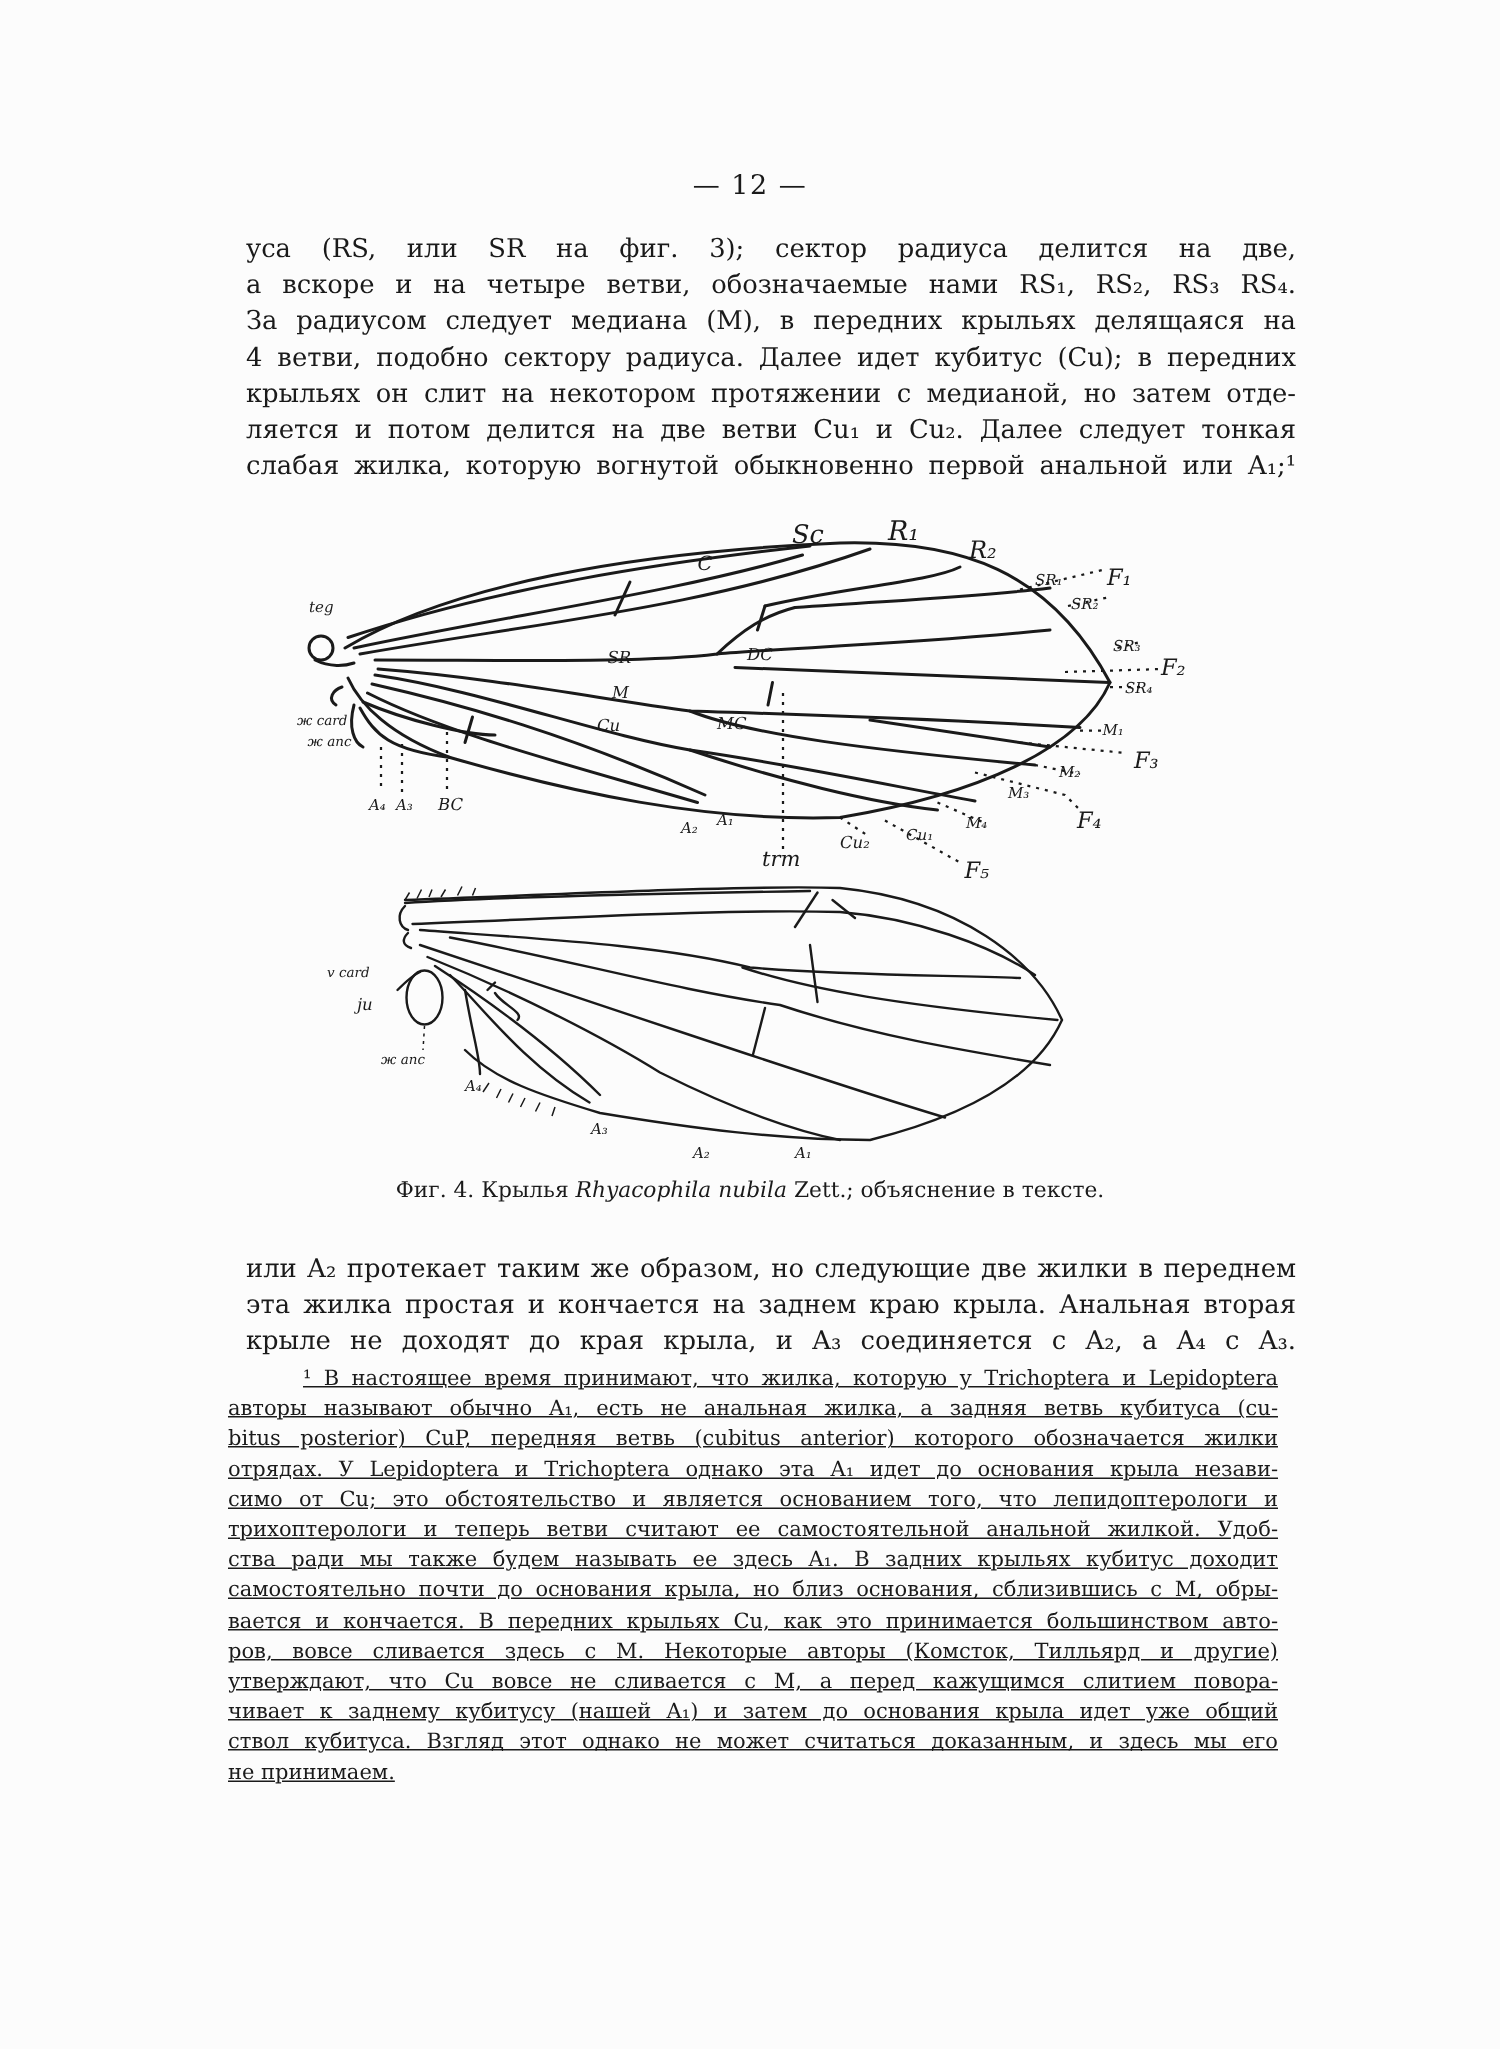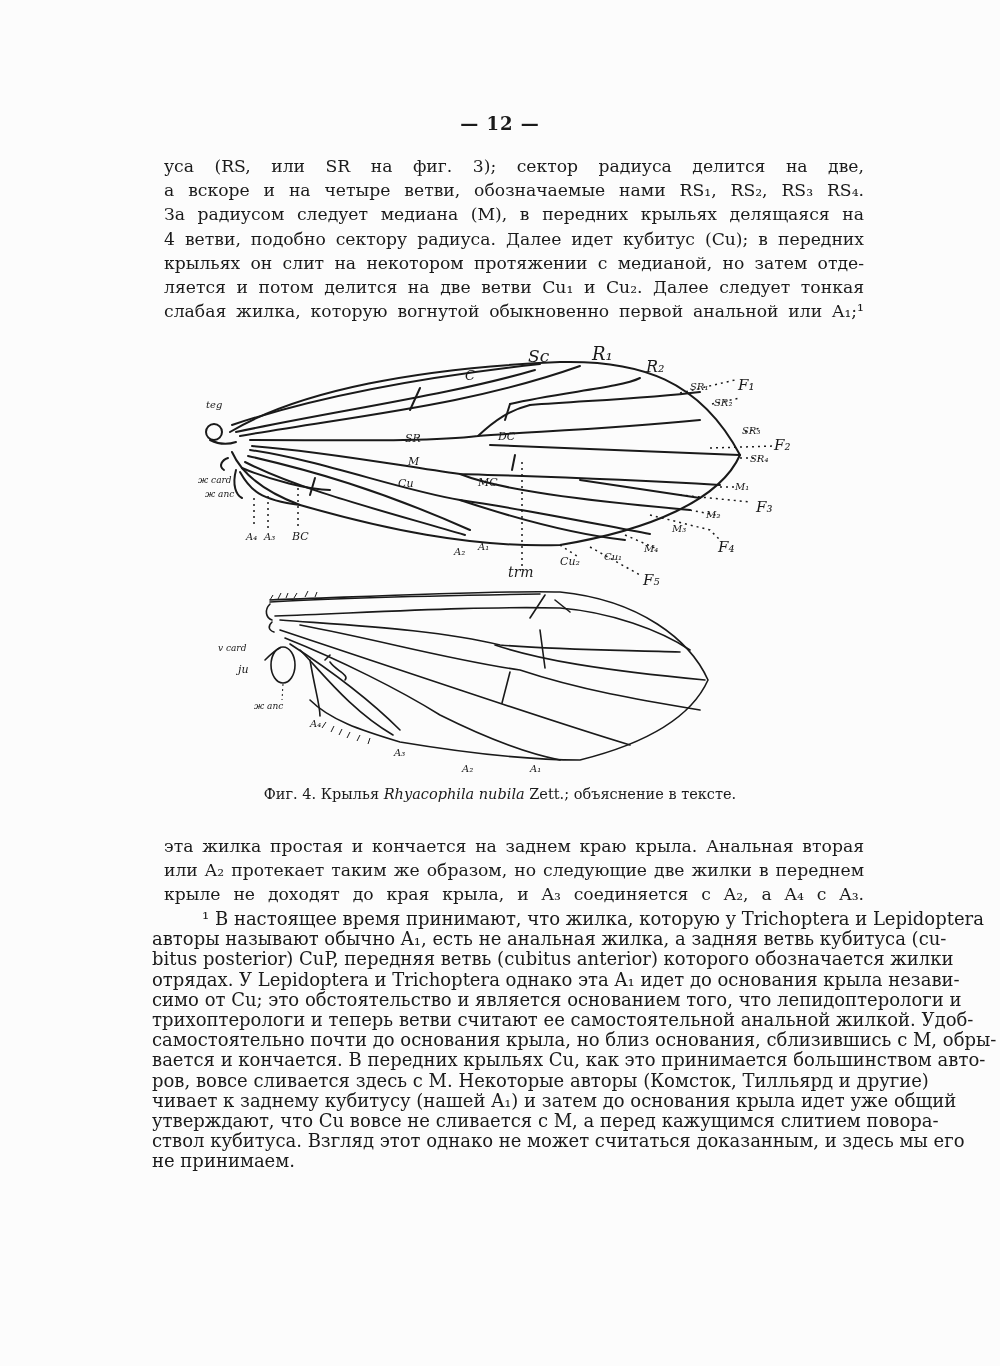--- a/index.html
+++ b/index.html
@@ -6,34 +6,34 @@
   body {
     width: 1000px; height: 1366px;
     background: #fcfcfc;
     position: relative;
     overflow: hidden;
     font-family: "DejaVu Serif", "Liberation Serif", serif;
     color: #1a1a1a;
   }
   .page-number {
     position: absolute; top: 113px; left: 0; width: 100%;
-    text-align: center; font-size: 18px; letter-spacing: 1px; font-weight: bold;
+    text-align: center; font-size: 18px; letter-spacing: 1px;
   }
   .para {
     position: absolute; left: 152px; width: 700px;
     font-size: 17.2px; line-height: 24.2px;
     text-align: justify; text-align-last: justify;
     margin: 12px;
   }
   .para .line { display: block; text-align: justify; text-align-last: justify; white-space: nowrap; }
   .para1 { top: 142px; }
   .para2 { top: 822px; }
   .footnote {
     position: absolute; left: 152px; width: 700px; top: 909px;
-    font-size: 18px; line-height: 20.2px; margin: 0;
+    font-size: 14px; line-height: 20.2px; margin: 0; text-decoration: underline;
   }
   .footnote .line { display: block; text-align: justify; text-align-last: justify; white-space: nowrap; }
   .footnote .line.last { text-align-last: left; }
   .indent { padding-left: 50px; }
   .figure { position: absolute; left: 0; top: 0; width: 1000px; height: 800px; pointer-events: none; text-decoration: underline; }
   .figure svg { position: absolute; }
   .caption {
     position: absolute; top: 786px; left: 0; width: 1000px; text-align: center;
     font-size: 14.5px;
   }
@@ -192,32 +192,33 @@
       <text x="530" y="772" font-size="10">A₁</text>
     </g>
   </svg>
 </div>
 
 <div class="caption">
   <span>Фиг. 4. Крылья </span><i>Rhyacophila nubila</i><span> Zett.; объяснение в тексте.</span>
 </div>
 
 <div class="para para2">
+  <span class="line">или A₂ протекает таким же образом, но следующие две жилки в переднем</span>
   <span class="line">эта жилка простая и кончается на заднем краю крыла. Анальная вторая</span>
-  <span class="line">или A₂ протекает таким же образом, но следующие две жилки в переднем</span>
   <span class="line">крыле не доходят до края крыла, и A₃ соединяется с A₂, а A₄ с A₃.</span>
 </div>
 
 <div class="footnote">
   <span class="line indent">¹ В настоящее время принимают, что жилка, которую у Trichoptera и Lepidoptera</span>
   <span class="line">авторы называют обычно A₁, есть не анальная жилка, а задняя ветвь кубитуса (cu-</span>
   <span class="line">bitus posterior) CuP, передняя ветвь (cubitus anterior) которого обозначается жилки</span>
   <span class="line">отрядах. У Lepidoptera и Trichoptera однако эта A₁ идет до основания крыла незави-</span>
   <span class="line">симо от Cu; это обстоятельство и является основанием того, что лепидоптерологи и</span>
   <span class="line">трихоптерологи и теперь ветви считают ее самостоятельной анальной жилкой. Удоб-</span>
+  <span class="line">ства ради мы также будем называть ее здесь A₁. В задних крыльях кубитус доходит</span>
   <span class="line">самостоятельно почти до основания крыла, но близ основания, сблизившись с M, обры-</span>
   <span class="line">вается и кончается. В передних крыльях Cu, как это принимается большинством авто-</span>
   <span class="line">ров, вовсе сливается здесь с M. Некоторые авторы (Комсток, Тилльярд и другие)</span>
+  <span class="line">утверждают, что Cu вовсе не сливается с M, а перед кажущимся слитием повора-</span>
   <span class="line">чивает к заднему кубитусу (нашей A₁) и затем до основания крыла идет уже общий</span>
-  <span class="line">утверждают, что Cu вовсе не сливается с M, а перед кажущимся слитием повора-</span>
   <span class="line">ствол кубитуса. Взгляд этот однако не может считаться доказанным, и здесь мы его</span>
   <span class="line last">не принимаем.</span>
 </div>
 
 </body></html>

